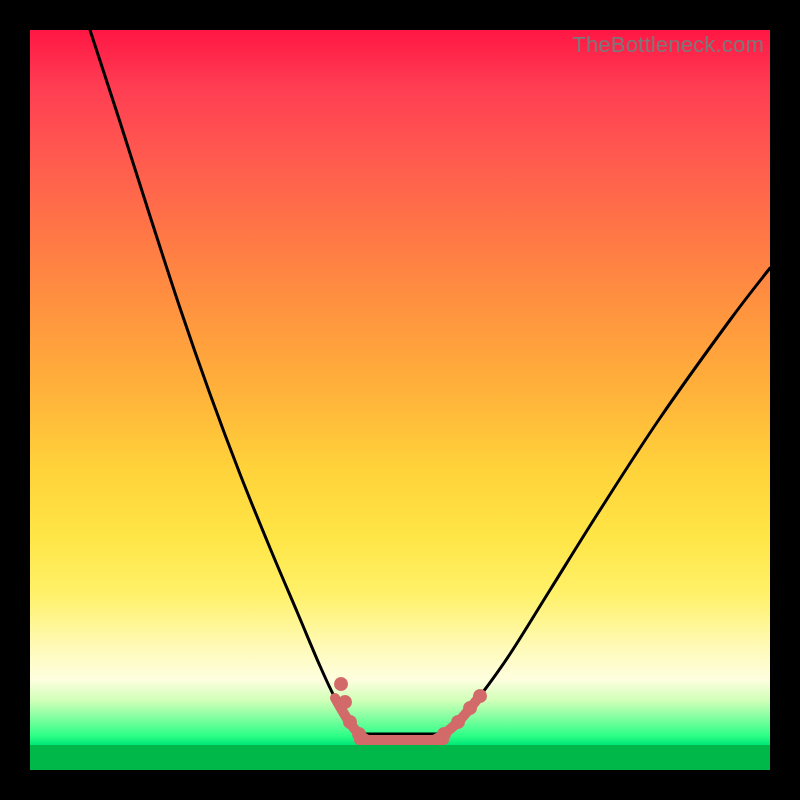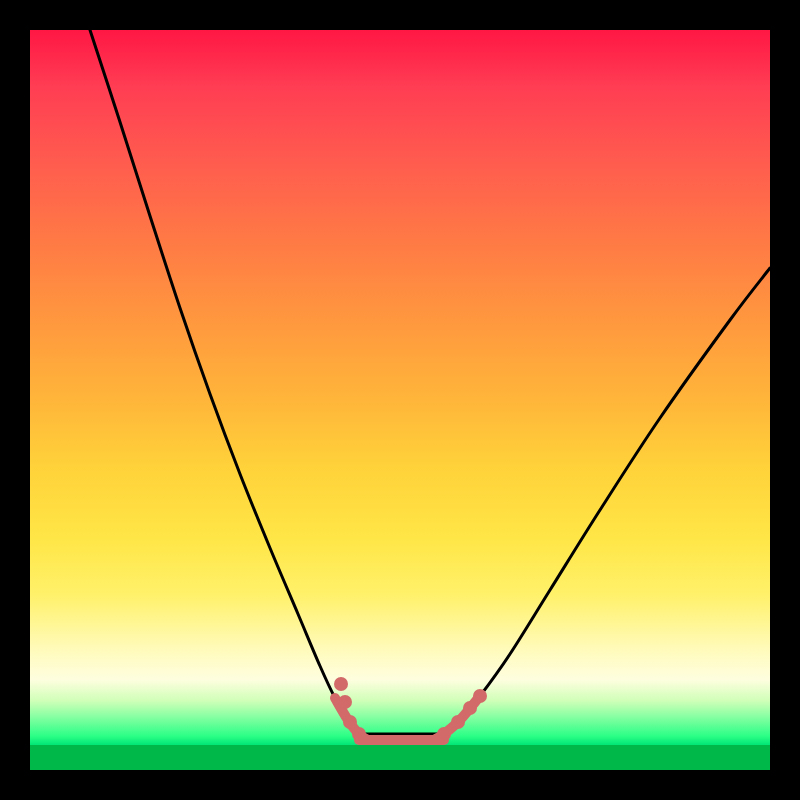--- a/index.html
+++ b/index.html
@@ -75,20 +75,21 @@
   }
 </style>
 </head>
 <body>
 
 <div class="frame">
   <div class="gradient"></div>
   <div class="band-mint"></div>
   <div class="band-green"></div>
 
+  <div class="watermark">TheBottleneck.com</div>
 
   <svg class="curves" viewBox="0 0 740 740">
     <g id="series-group">
         <path d="M60 0 C 65 15.333333333333334, 80 61, 90 92 C 100 123, 110 155, 120 186 C 130 217, 140 248.33333333333334, 150 278 C 160 307.6666666666667, 170 336.3333333333333, 180 364 C 190 391.6666666666667, 200 418.3333333333333, 210 444 C 220 469.6666666666667, 230.33333333333334 494.6666666666667, 240 518 C 249.66666666666666 541.3333333333334, 259.6666666666667 564.3333333333334, 268 584 C 276.3333333333333 603.6666666666666, 283.8333333333333 622, 290 636 C 296.1666666666667 650, 300.3333333333333 659, 305 668 C 309.6666666666667 677, 314 684, 318 690 C 322 696, 327.1666666666667 701.6666666666666, 329 704" fill="none" stroke="#000000" stroke-width="3" stroke-linecap="round"></path>
         <path d="M414 704 C 416.6666666666667 701.6666666666666, 424 696.3333333333334, 430 690 C 436 683.6666666666666, 441.6666666666667 677, 450 666 C 458.3333333333333 655, 468.3333333333333 641.6666666666666, 480 624 C 491.6666666666667 606.3333333333334, 505 584, 520 560 C 535 536, 551.6666666666666 508.6666666666667, 570 480 C 588.3333333333334 451.3333333333333, 608.3333333333334 419.6666666666667, 630 388 C 651.6666666666666 356.3333333333333, 681.6666666666666 315, 700 290 C 718.3333333333334 265, 733.3333333333334 246.66666666666666, 740 238" fill="none" stroke="#000000" stroke-width="3" stroke-linecap="round"></path>
         <path d="M329 704 L414 704" fill="none" stroke="#000000" stroke-width="3" stroke-linecap="round"></path>
       </g>
     <g id="accent-group">
         <path d="M305 668 C 307.1666666666667 671.6666666666666, 314 684, 318 690 C 322 696, 325.6666666666667 700.6666666666666, 329 704 C 332.3333333333333 707.3333333333334, 336.5 709, 338 710" fill="none" stroke="#d36a6a" stroke-width="10" stroke-linecap="round"></path>
         <path d="M404 710 C 405.6666666666667 709, 409.6666666666667 707.3333333333334, 414 704 C 418.3333333333333 700.6666666666666, 424 696.3333333333334, 430 690 C 436 683.6666666666666, 446.6666666666667 670, 450 666" fill="none" stroke="#d36a6a" stroke-width="10" stroke-linecap="round"></path>

